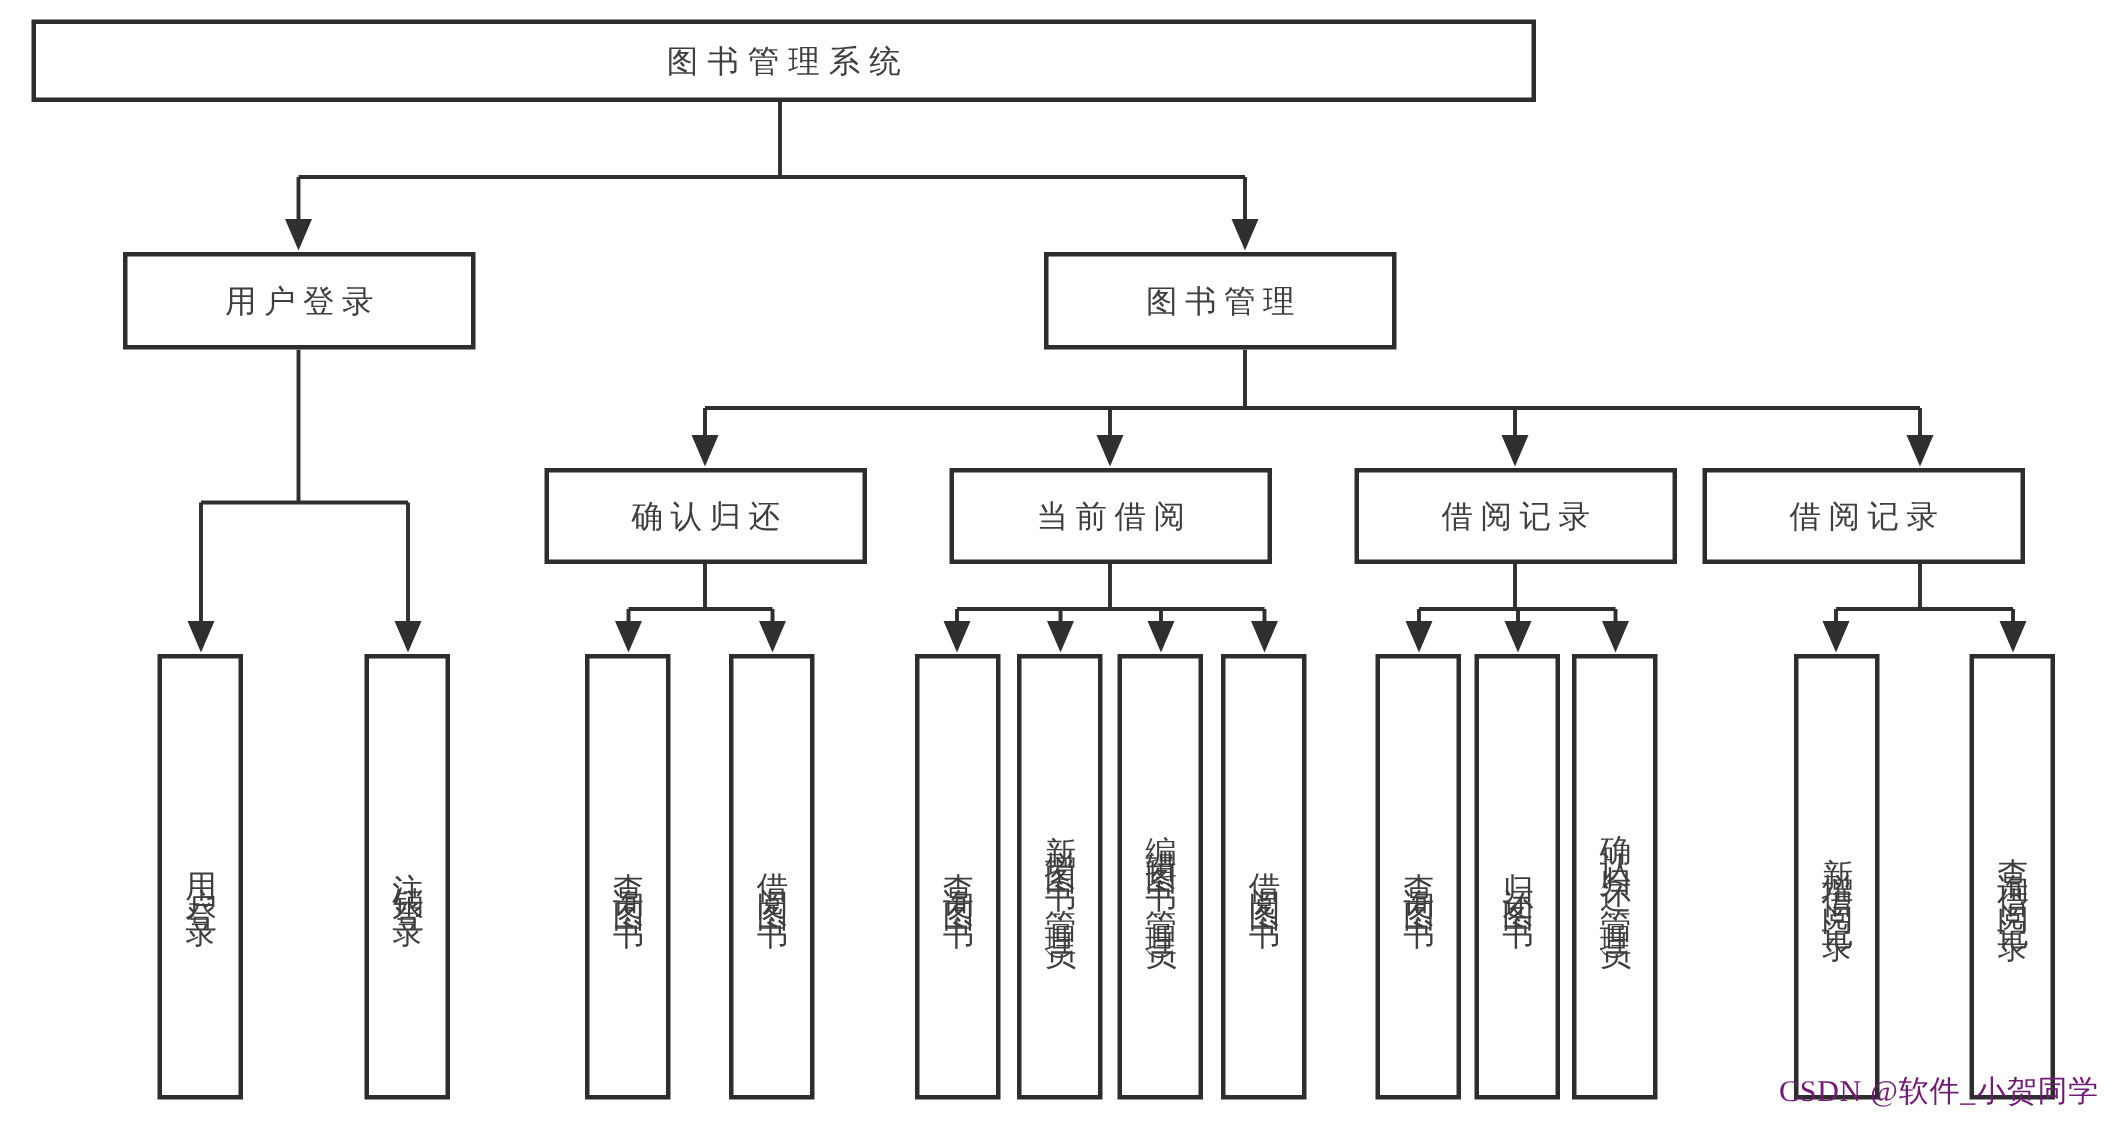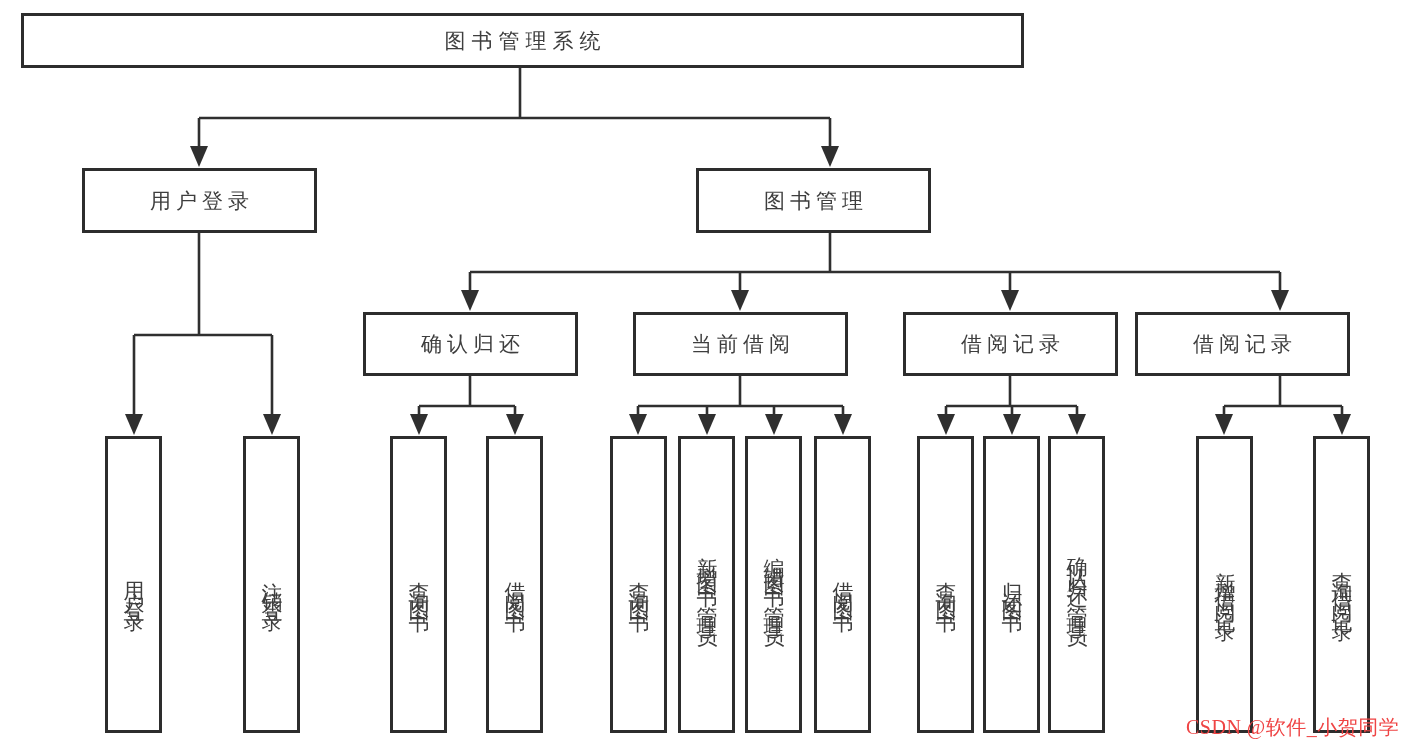--- a/index.html
+++ b/index.html
@@ -54,21 +54,21 @@
     font-size: 21px;
     letter-spacing: 10px;
     line-height: 1;
   }
   .watermark {
     position: absolute;
     left: 1186px;
     top: 714px;
     font-size: 20px;
     letter-spacing: 0.5px;
-    color: #ef4444;
+    color: #701a75;
     white-space: nowrap;
     z-index: 5;
   }
 </style>
 </head>
 <body>
 
 <div id="stage">
 
   <svg id="edges" viewBox="0 0 1405 747" xmlns="http://www.w3.org/2000/svg">

